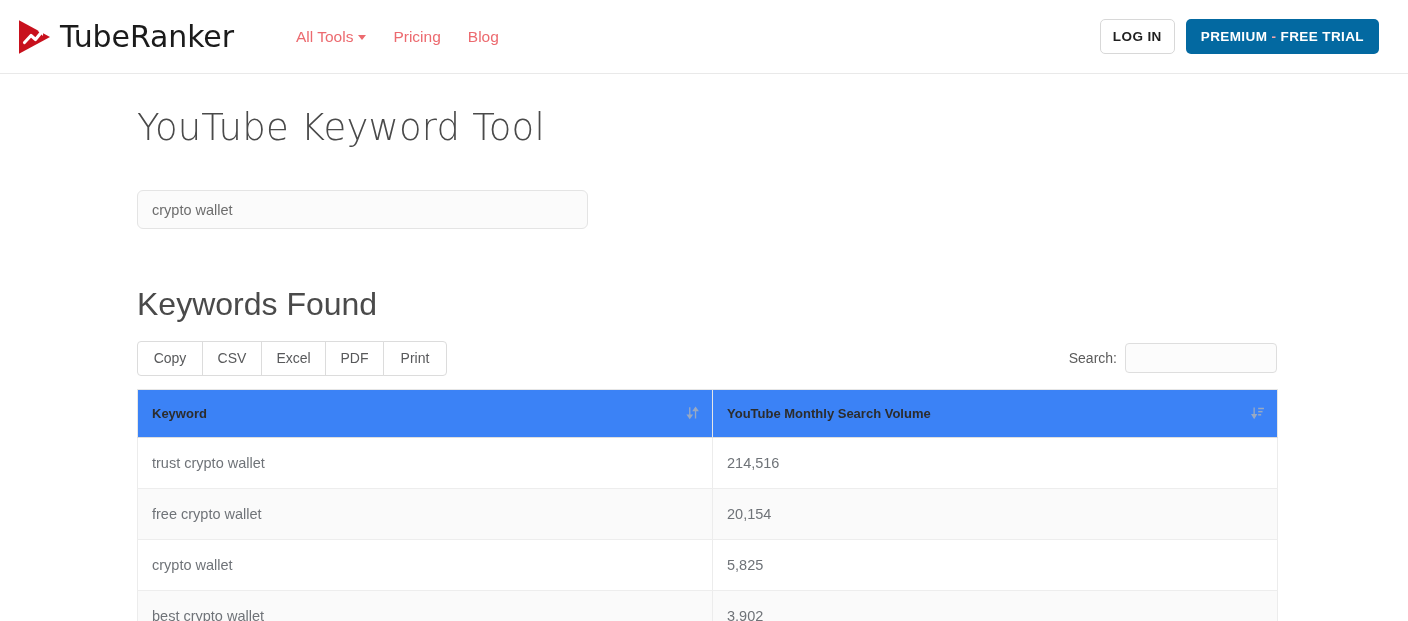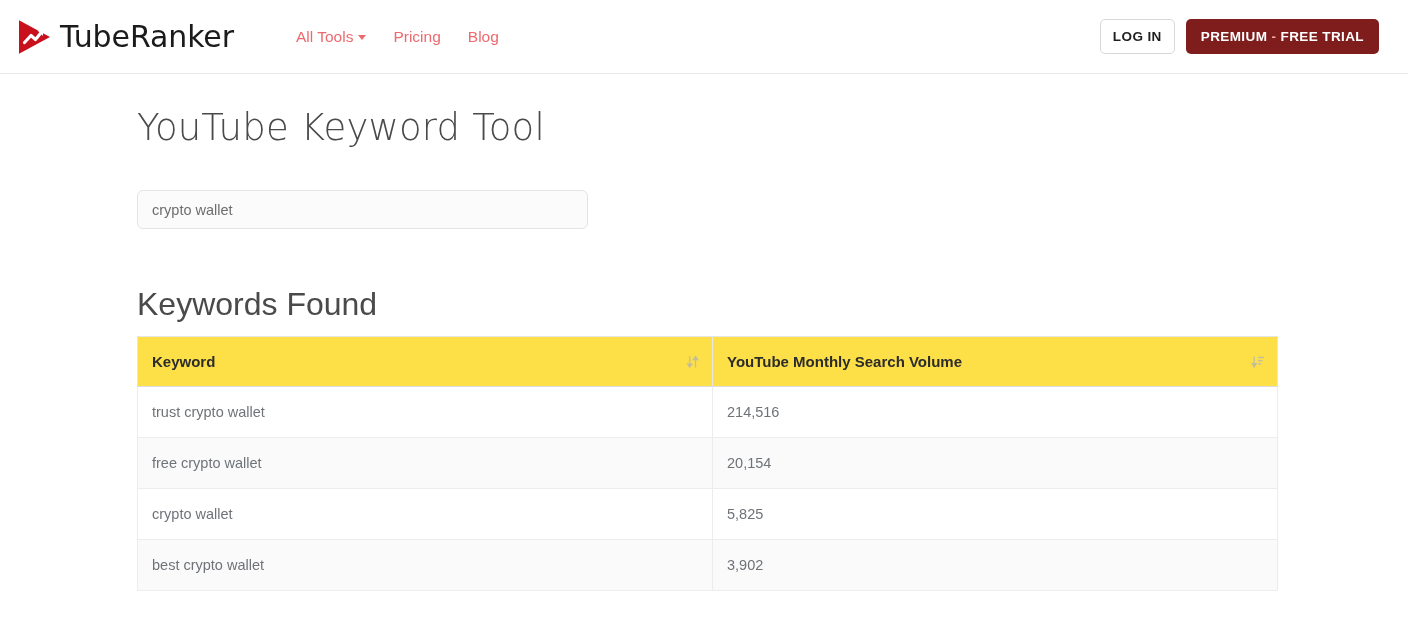--- a/index.html
+++ b/index.html
@@ -80,21 +80,21 @@
     font-weight: bold;
     letter-spacing: 0.4px;
     padding: 10px 12px;
     cursor: pointer;
     line-height: 1;
     font-family: "Liberation Sans", sans-serif;
   }
   .btn-premium {
     border: none;
     border-radius: 5px;
-    background: #7f1d1d;
+    background: #0369a1;
     color: #ffffff;
     font-size: 13.5px;
     font-weight: bold;
     letter-spacing: 0.4px;
     padding: 11px 15px;
     cursor: pointer;
     line-height: 1;
     white-space: nowrap;
     font-family: "Liberation Sans", sans-serif;
   }
@@ -208,25 +208,25 @@
   }
 
   
   table.data {
     width: 1140px;
     border-collapse: collapse;
     margin-top: 13px;
     table-layout: fixed;
   }
   table.data th {
-    background: #fde047;
+    background: #3b82f6;
     border: 1px solid #e6e6e6;
     border-bottom: 1px solid #dedede;
     text-align: left;
-    font-size: 15px;
+    font-size: 13px;
     font-weight: bold;
     color: #2c2c2c;
     padding: 16px 14px;
     position: relative;
     cursor: pointer;
     font-family: "Liberation Sans", sans-serif;
   }
   th.col-keyword { width: 575px; }
   th.col-volume  { width: 565px; }
 
@@ -290,20 +290,34 @@
   <h1 class="page-title">YouTube Keyword Tool</h1>
 
   <div class="search-row">
     <input class="kw-input" type="text" value="crypto wallet" style="">
   </div>
 
   <h2 class="section-title">Keywords Found</h2>
 
   <div class="table-wrap">
 
+    <div class="toolbar">
+      <div class="export-group">
+        <button class="export-btn w-copy">Copy</button>
+        <button class="export-btn w-csv">CSV</button>
+        <button class="export-btn w-excel">Excel</button>
+        <button class="export-btn w-pdf">PDF</button>
+        <button class="export-btn w-print">Print</button>
+      </div>
+
+      <div class="search-box">
+        <span class="search-label">Search:</span>
+        <input class="table-search-input" type="text" value="" style="">
+      </div>
+    </div>
 
     <table class="data">
       <thead>
         <tr>
           <th class="col-keyword">
             <span>Keyword</span>
             <span class="sort-icon">
               <svg viewBox="0 0 16 16" xmlns="http://www.w3.org/2000/svg">
                 <path d="M4.3 1.5 L4.3 12.2 M4.3 13.8 L1.9 10.4 L6.7 10.4 Z" stroke="#b4b4b4" stroke-width="1.5" fill="#b4b4b4"></path>
                 <path d="M10.9 14.2 L10.9 3.5 M10.9 1.9 L8.5 5.3 L13.3 5.3 Z" stroke="#b4b4b4" stroke-width="1.5" fill="#b4b4b4"></path>

